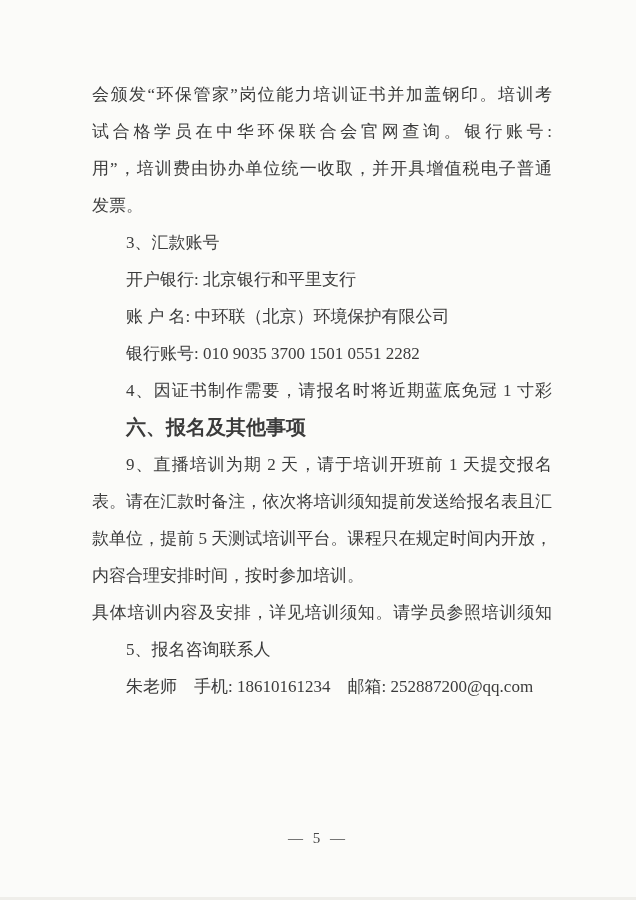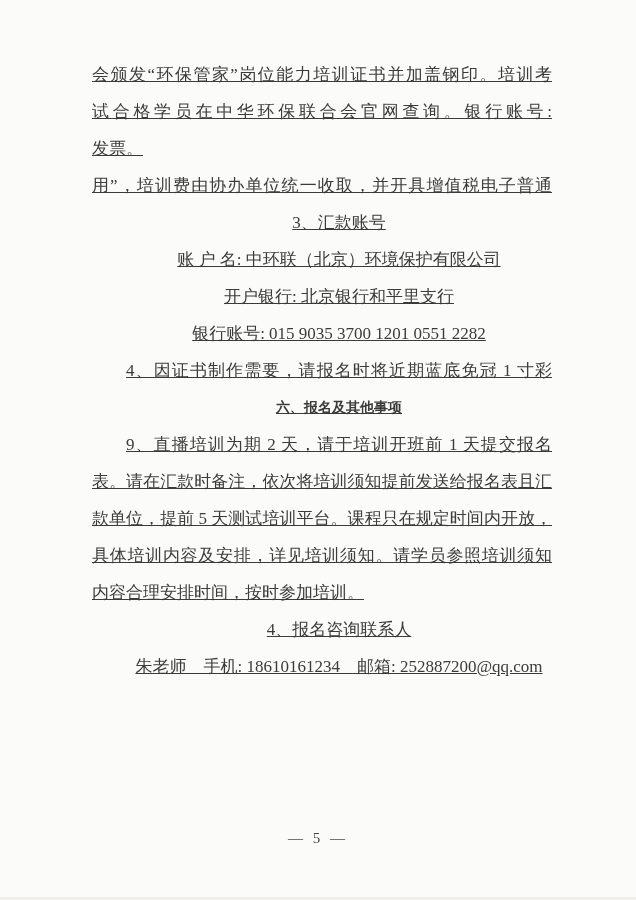--- a/index.html
+++ b/index.html
@@ -11,46 +11,45 @@
     position: relative;
     width: 636px;
     height: 900px;
     background: #fbfbf9;
     color: #3b3b3b;
     overflow: hidden;
   }
   .content {
     position: absolute;
     left: 92px;
-    top: 56px;
+    top: 76px;
     width: 460px;
-    text-decoration: underline;
   }
   .line {
     box-sizing: border-box;
     width: 460px;
     font-size: 17px;
     line-height: 37px;
     letter-spacing: 0;
     white-space: pre-wrap;
     text-align: left;
   }
   
   .fill {
     white-space: normal;
     text-align: justify;
     text-align-last: justify;
   }
   
-  .ind { padding-left: 34px; text-align: center; }
+  .ind { padding-left: 34px; }
   
   .hd {
     font-family: "Liberation Sans", "DejaVu Sans", sans-serif;
     font-weight: bold;
-    font-size: 14px;
+    font-size: 20px;
   }
   .mono-nums { }
   .footer {
     position: absolute;
     left: 0;
     right: 0;
     top: 830px;
     text-align: center;
     font-size: 15px;
     letter-spacing: 3px;
@@ -66,32 +65,32 @@
     background: #efeeea;
   }
 </style>
 </head>
 <body>
 
 <div class="page">
   <div class="content">
     <div class="line fill">会颁发“环保管家”岗位能力培训证书并加盖钢印。培训考</div>
     <div class="line fill">试合格学员在中华环保联合会官网查询。银行账号:</div>
+    <div class="line fill">用”，培训费由协办单位统一收取，并开具增值税电子普通</div>
     <div class="line">发票。</div>
-    <div class="line fill">用”，培训费由协办单位统一收取，并开具增值税电子普通</div>
     <div class="line ind">3、汇款账号</div>
+    <div class="line ind">开户银行: 北京银行和平里支行</div>
     <div class="line ind">账 户 名: 中环联（北京）环境保护有限公司</div>
-    <div class="line ind">开户银行: 北京银行和平里支行</div>
-    <div class="line ind mono-nums">银行账号: 015 9035 3700 1201 0551 2282</div>
+    <div class="line ind mono-nums">银行账号: 010 9035 3700 1501 0551 2282</div>
     <div class="line ind fill">4、因证书制作需要，请报名时将近期蓝底免冠 1 寸彩</div>
     <div class="line ind hd">六、报名及其他事项</div>
     <div class="line ind fill">9、直播培训为期 2 天，请于培训开班前 1 天提交报名</div>
     <div class="line fill">表。请在汇款时备注，依次将培训须知提前发送给报名表且汇</div>
     <div class="line fill">款单位，提前 5 天测试培训平台。课程只在规定时间内开放，</div>
+    <div class="line">内容合理安排时间，按时参加培训。</div>
     <div class="line fill">具体培训内容及安排，详见培训须知。请学员参照培训须知</div>
-    <div class="line">内容合理安排时间，按时参加培训。</div>
-    <div class="line ind">4、报名咨询联系人</div>
+    <div class="line ind">5、报名咨询联系人</div>
     <div class="line ind">朱老师　手机: 18610161234　邮箱: 252887200@qq.com</div>
   </div>
 
   <div class="footer">— 5 —</div>
   <div class="scan-edge"></div>
 </div>
 
 </body></html>

